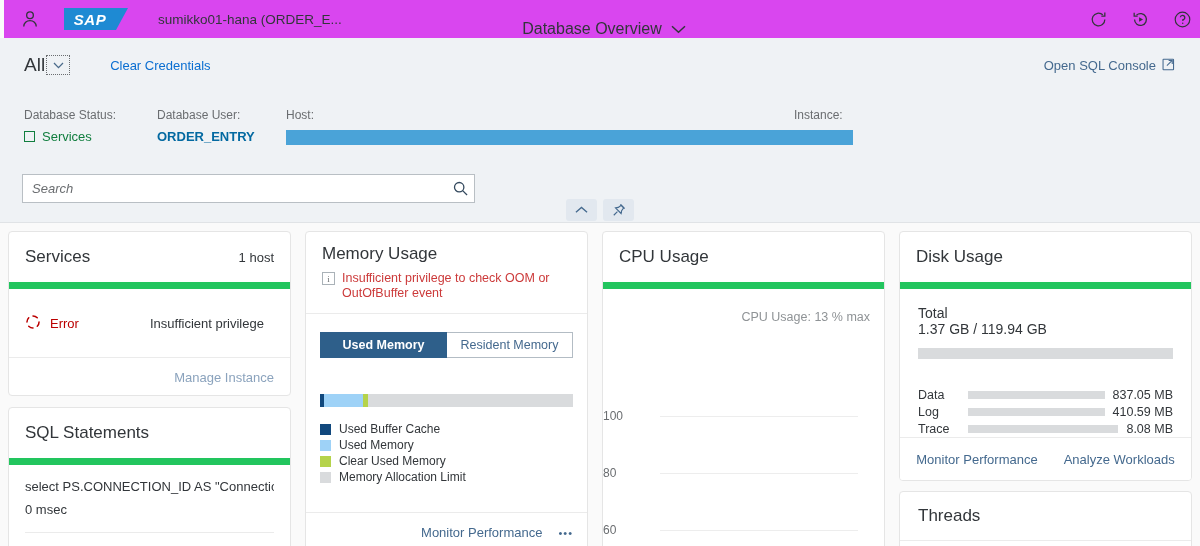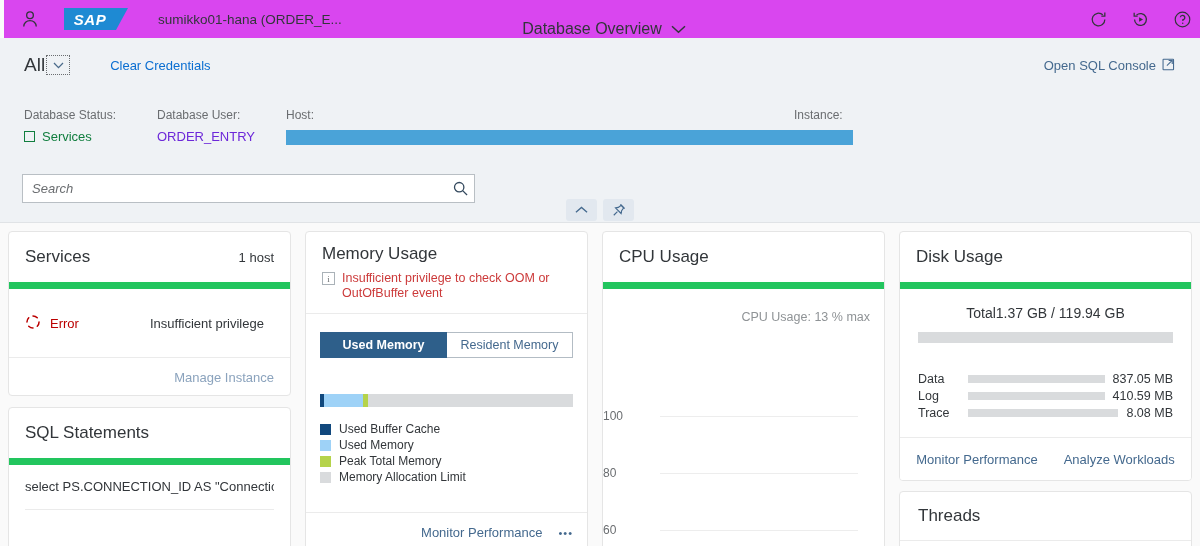--- a/index.html
+++ b/index.html
@@ -137,22 +137,22 @@
   }
   .field { position: absolute; top: 0; }
   .field-label {
     font-size: 12px;
     color: #6a6d70;
     margin-bottom: 7px;
     white-space: nowrap;
   }
   .field-value {
     font-size: 13px;
-    color: #6d28d9;
-    font-weight: normal;
+    color: #0369a1;
+    font-weight: bold;
     white-space: nowrap;
   }
   .status-value {
     display: flex; align-items: center; gap: 7px;
     color: #107e3e;
     font-weight: normal;
   }
   .status-square {
     width: 11px; height: 11px;
     border: 1.6px solid #107e3e;
@@ -389,21 +389,21 @@
     text-align: left;
     font-size: 12px;
     color: #6a6d70;
     transform: translateY(-7px);
   }
 
   
   #card-disk { left: 899px; top: 8px; width: 293px; height: 250px; }
   .disk-body { padding: 16px 18px 0 18px; }
   .disk-total-row {
-    display: flex; align-items: baseline; justify-content: center;
+    display: flex; align-items: baseline; justify-content: center; flex-direction: column;
   }
   .disk-total-label { font-size: 14px; color: #32363a; }
   .disk-total-value { font-size: 14px; color: #32363a; }
   .disk-total-bar {
     margin-top: 11px;
     height: 11px;
     background: #d9dbdd;
   }
   .disk-total-fill { width: 5px; height: 11px; background: #4aa3d8; }
   .disk-rows { margin-top: 27px; }
@@ -604,20 +604,21 @@
         <span class="card-link muted">Manage Instance</span>
       </div>
     </div>
 
     <div class="card" id="card-sql">
       <div class="card-header">
         <span class="card-title">SQL Statements</span>
       </div>
       <div class="sql-body">
         <div class="sql-text">select PS.CONNECTION_ID AS "Connection ID...</div>
+        <div class="sql-sub">0 msec</div>
         <div class="sql-divider"></div>
       </div>
     </div>
 
     <div class="card" id="card-memory">
       <div class="mem-header">
         <span class="card-title">Memory Usage</span>
         <div class="mem-warning">
           <span class="info-icon-box">i</span>
           <span class="mem-warning-text">Insufficient privilege to check OOM or OutOfBuffer event</span>
@@ -639,21 +640,21 @@
         <div class="legend-row">
           <span class="legend-swatch" style="background:#11487d"></span>
           <span class="legend-label">Used Buffer Cache</span>
         </div>
         <div class="legend-row">
           <span class="legend-swatch" style="background:#9ed2f7"></span>
           <span class="legend-label">Used Memory</span>
         </div>
         <div class="legend-row">
           <span class="legend-swatch" style="background:#b5d34b"></span>
-          <span class="legend-label">Peak Total Memory</span>
+          <span class="legend-label">Clear Used Memory</span>
         </div>
         <div class="legend-row">
           <span class="legend-swatch" style="background:#d9dbdd"></span>
           <span class="legend-label">Memory Allocation Limit</span>
         </div>
       </div>
 
       <div class="mem-footer">
         <span class="card-link">Monitor Performance</span>
         <span class="dots-btn">•••</span>

